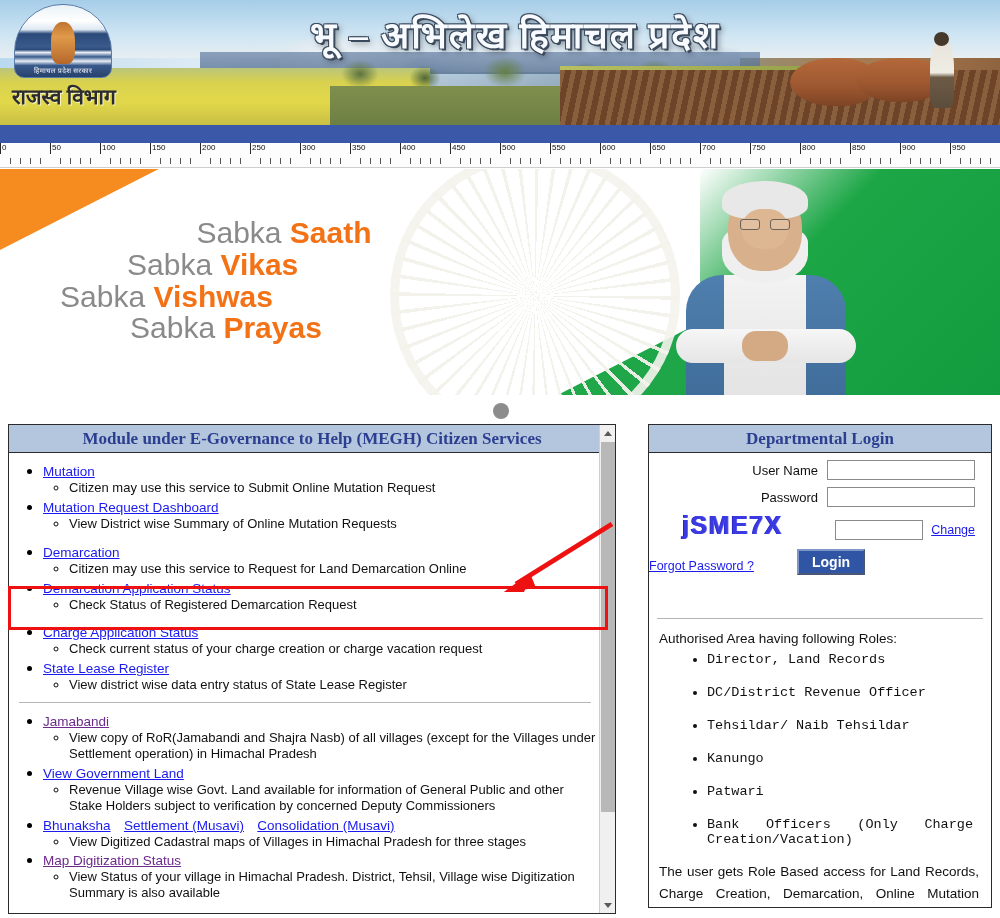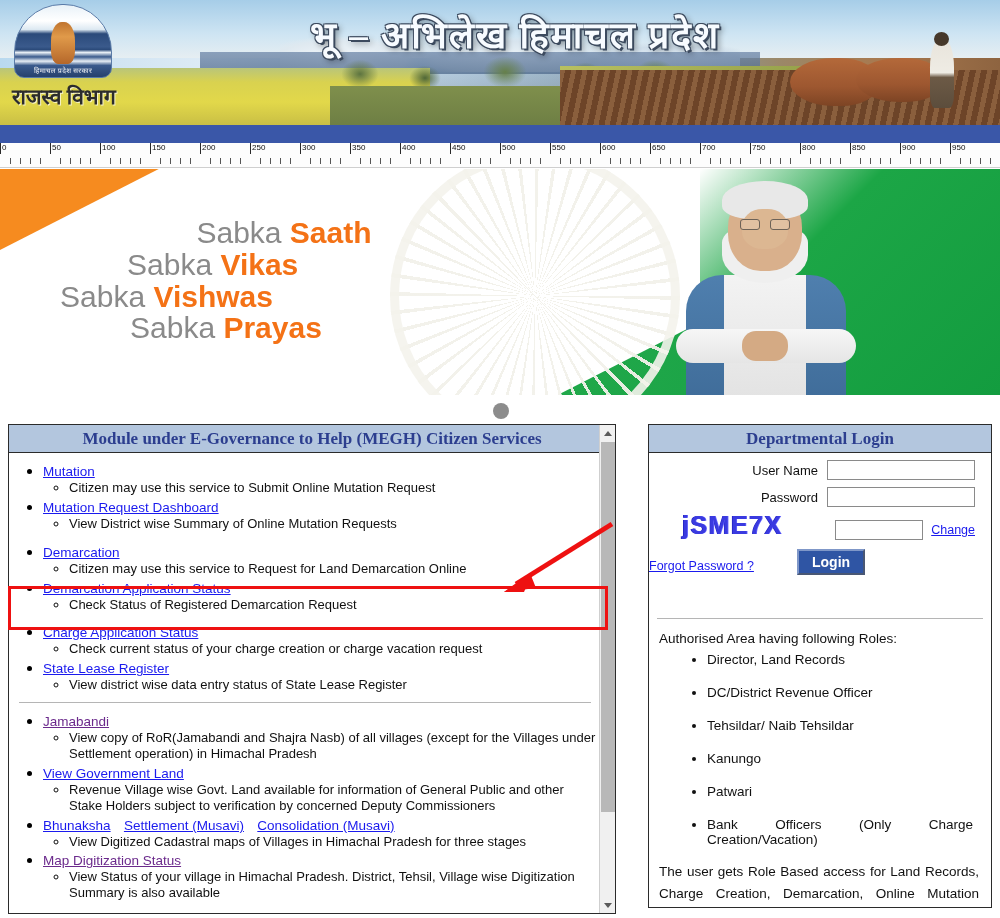--- a/index.html
+++ b/index.html
@@ -345,21 +345,21 @@
   .rp-div { border-top:1px solid #b5b5b5; margin:6px 8px; }
   .auth-head {
     font-size:13.5px; color:#111; padding:6px 10px 0 10px;
     font-family:"Liberation Sans", sans-serif;
   }
   ul.roles {
     margin:6px 0 0 0; padding:0 0 0 58px; list-style: disc;
   }
   ul.roles li {
     font-size:13.5px; color:#111; margin-bottom:18px;
-    font-family:Liberation Sans, sans-serif;
+    font-family:Liberation Mono, monospace;
   }
   ul.roles li.just { text-align:justify; padding-right:18px; margin-bottom:6px; }
   ul.roles li.just > span { display:block; }
   .auth-para {
     font-size:13.5px; color:#111; text-align:justify; line-height:1.62;
     padding:8px 12px 0 10px;
     font-family:"Liberation Sans", sans-serif;
   }
 </style>
 </head>

